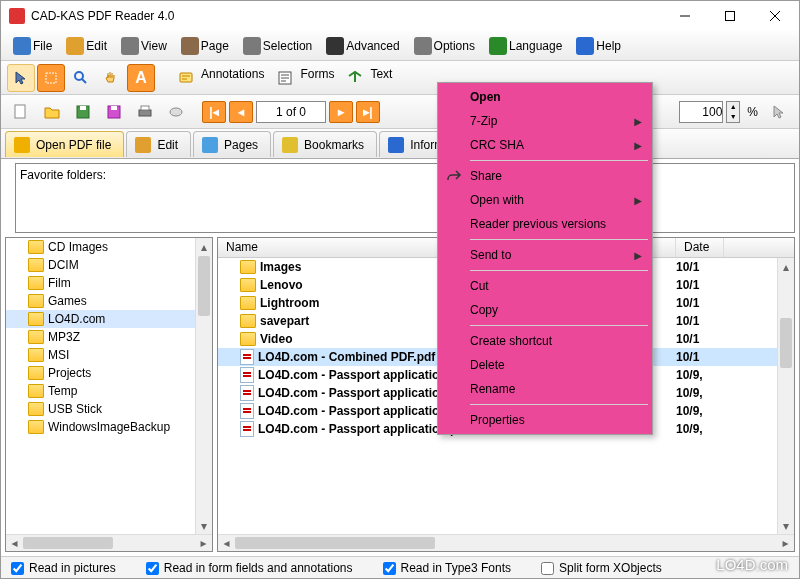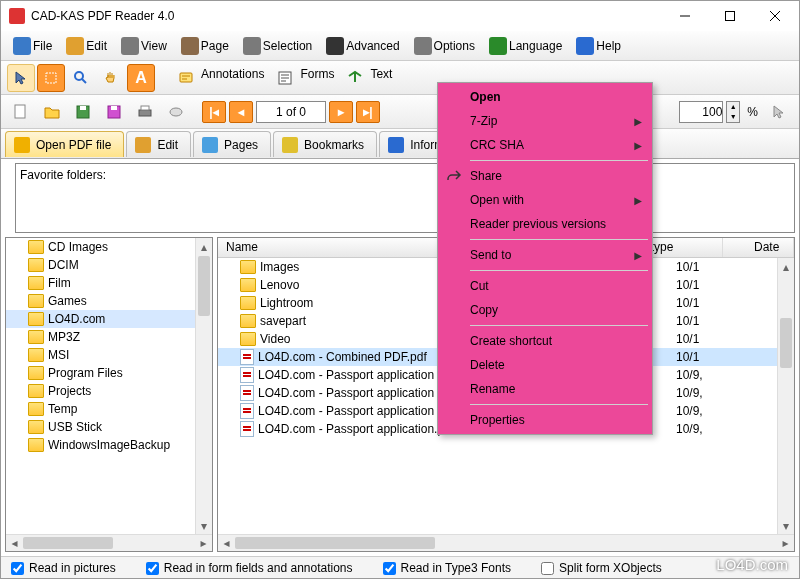--- a/index.html
+++ b/index.html
@@ -43,24 +43,24 @@
 .folders { width: 208px; }
 .files { flex: 1; }
 
 .list { flex: 1; overflow: hidden; position: relative; }
 .row { display: flex; align-items: center; gap: 4px; padding: 1px 6px 1px 22px; height: 18px; white-space: nowrap; }
 .row.sel { background: #d6e8ff; }
 .ficon { width: 16px; height: 14px; background: linear-gradient(#ffe27a,#ffc93c); border: 1px solid #d6a400; border-radius: 1px; flex-shrink: 0; }
 .pdficon { width: 14px; height: 16px; background: #fff; border: 1px solid #9bb8d3; position: relative; flex-shrink: 0; }
 .pdficon::after { content: ""; position: absolute; left: 2px; top: 4px; width: 8px; height: 2px; background: #c00; box-shadow: 0 3px 0 #c00; }
 
-.fhdr { display: flex; background: linear-gradient(#fdfdfd,#e8e8e8); border-bottom: 1px solid #ccc; height: 20px; justify-content: space-between; }
+.fhdr { display: flex; background: linear-gradient(#fdfdfd,#e8e8e8); border-bottom: 1px solid #ccc; height: 20px; }
 .fhdr > div { padding: 2px 8px; border-right: 1px solid #ddd; font-size: 12px; }
 
-.frow { display: flex; align-items: center; height: 18px; padding: 0; white-space: nowrap; }
+.frow { display: flex; align-items: center; height: 18px; padding: 0; white-space: nowrap; font-weight: bold; }
 .frow.sel { background: #cde6ff; }
 .frow .c-name { display: flex; align-items: center; gap: 4px; padding-left: 22px; }
 .c-name { width: 318px; } .c-size { width: 60px; text-align: right; padding-right: 10px; } .c-type { width: 80px; } .c-date { width: 48px; }
 
 .scrollbar-v { width: 17px; background: #f0f0f0; border-left: 1px solid #ddd; position: relative; }
 .scrollbar-v .thumb { position: absolute; left: 2px; right: 2px; top: 18px; height: 60px; background: #cdcdcd; border-radius: 2px; }
 .scrollbar-v .arr { position: absolute; left: 0; right: 0; height: 17px; display:flex;align-items:center;justify-content:center;color:#666; }
 .scrollbar-h { height: 17px; background: #f0f0f0; border-top: 1px solid #ddd; display: flex; }
 .scrollbar-h .arr { width: 17px; display:flex;align-items:center;justify-content:center;color:#666; }
 .scrollbar-h .track { flex: 1; position: relative; }
@@ -308,24 +308,20 @@
                 <div class="ficon"></div>
                 <span>LO4D.com</span>
               </div>
               <div class="row">
                 <div class="ficon"></div>
                 <span>MP3Z</span>
               </div>
               <div class="row">
                 <div class="ficon"></div>
                 <span>MSI</span>
-              </div>
-              <div class="row">
-                <div class="ficon"></div>
-                <span>Program Files</span>
               </div>
               <div class="row">
                 <div class="ficon"></div>
                 <span>Projects</span>
               </div>
               <div class="row">
                 <div class="ficon"></div>
                 <span>Temp</span>
               </div>
               <div class="row">

